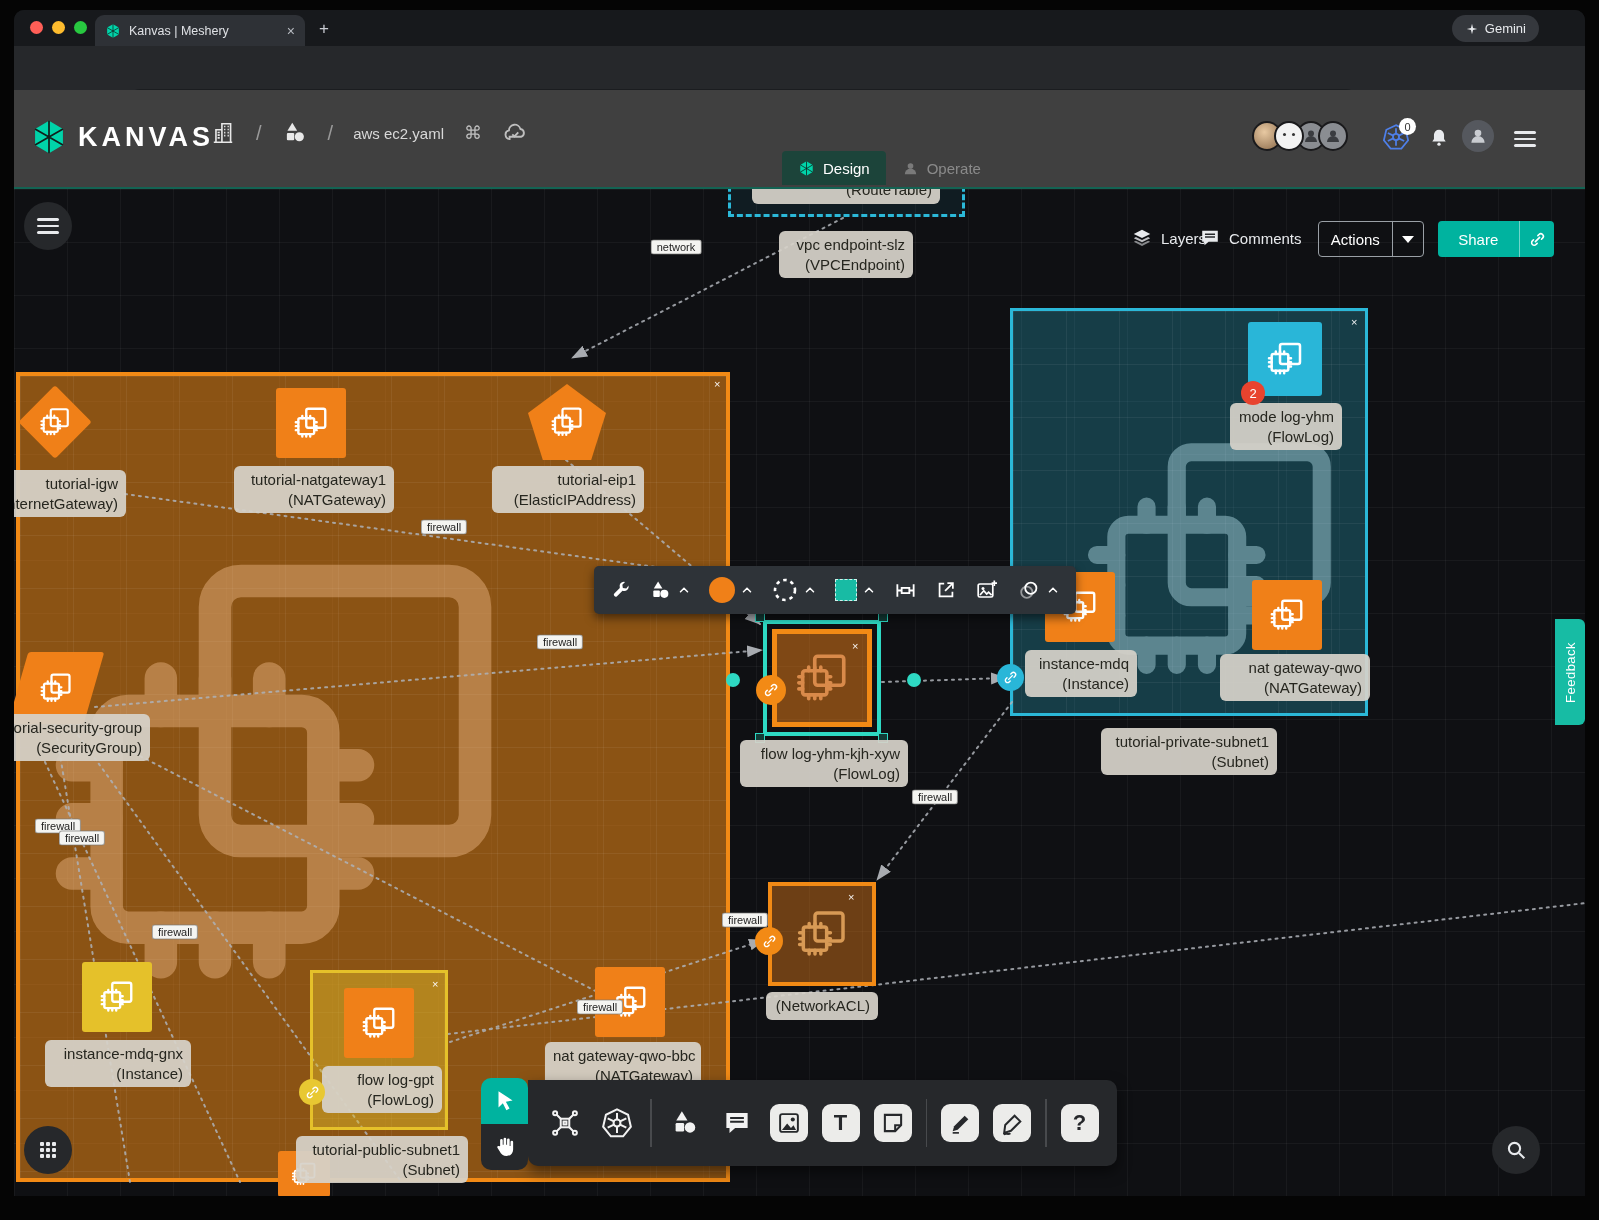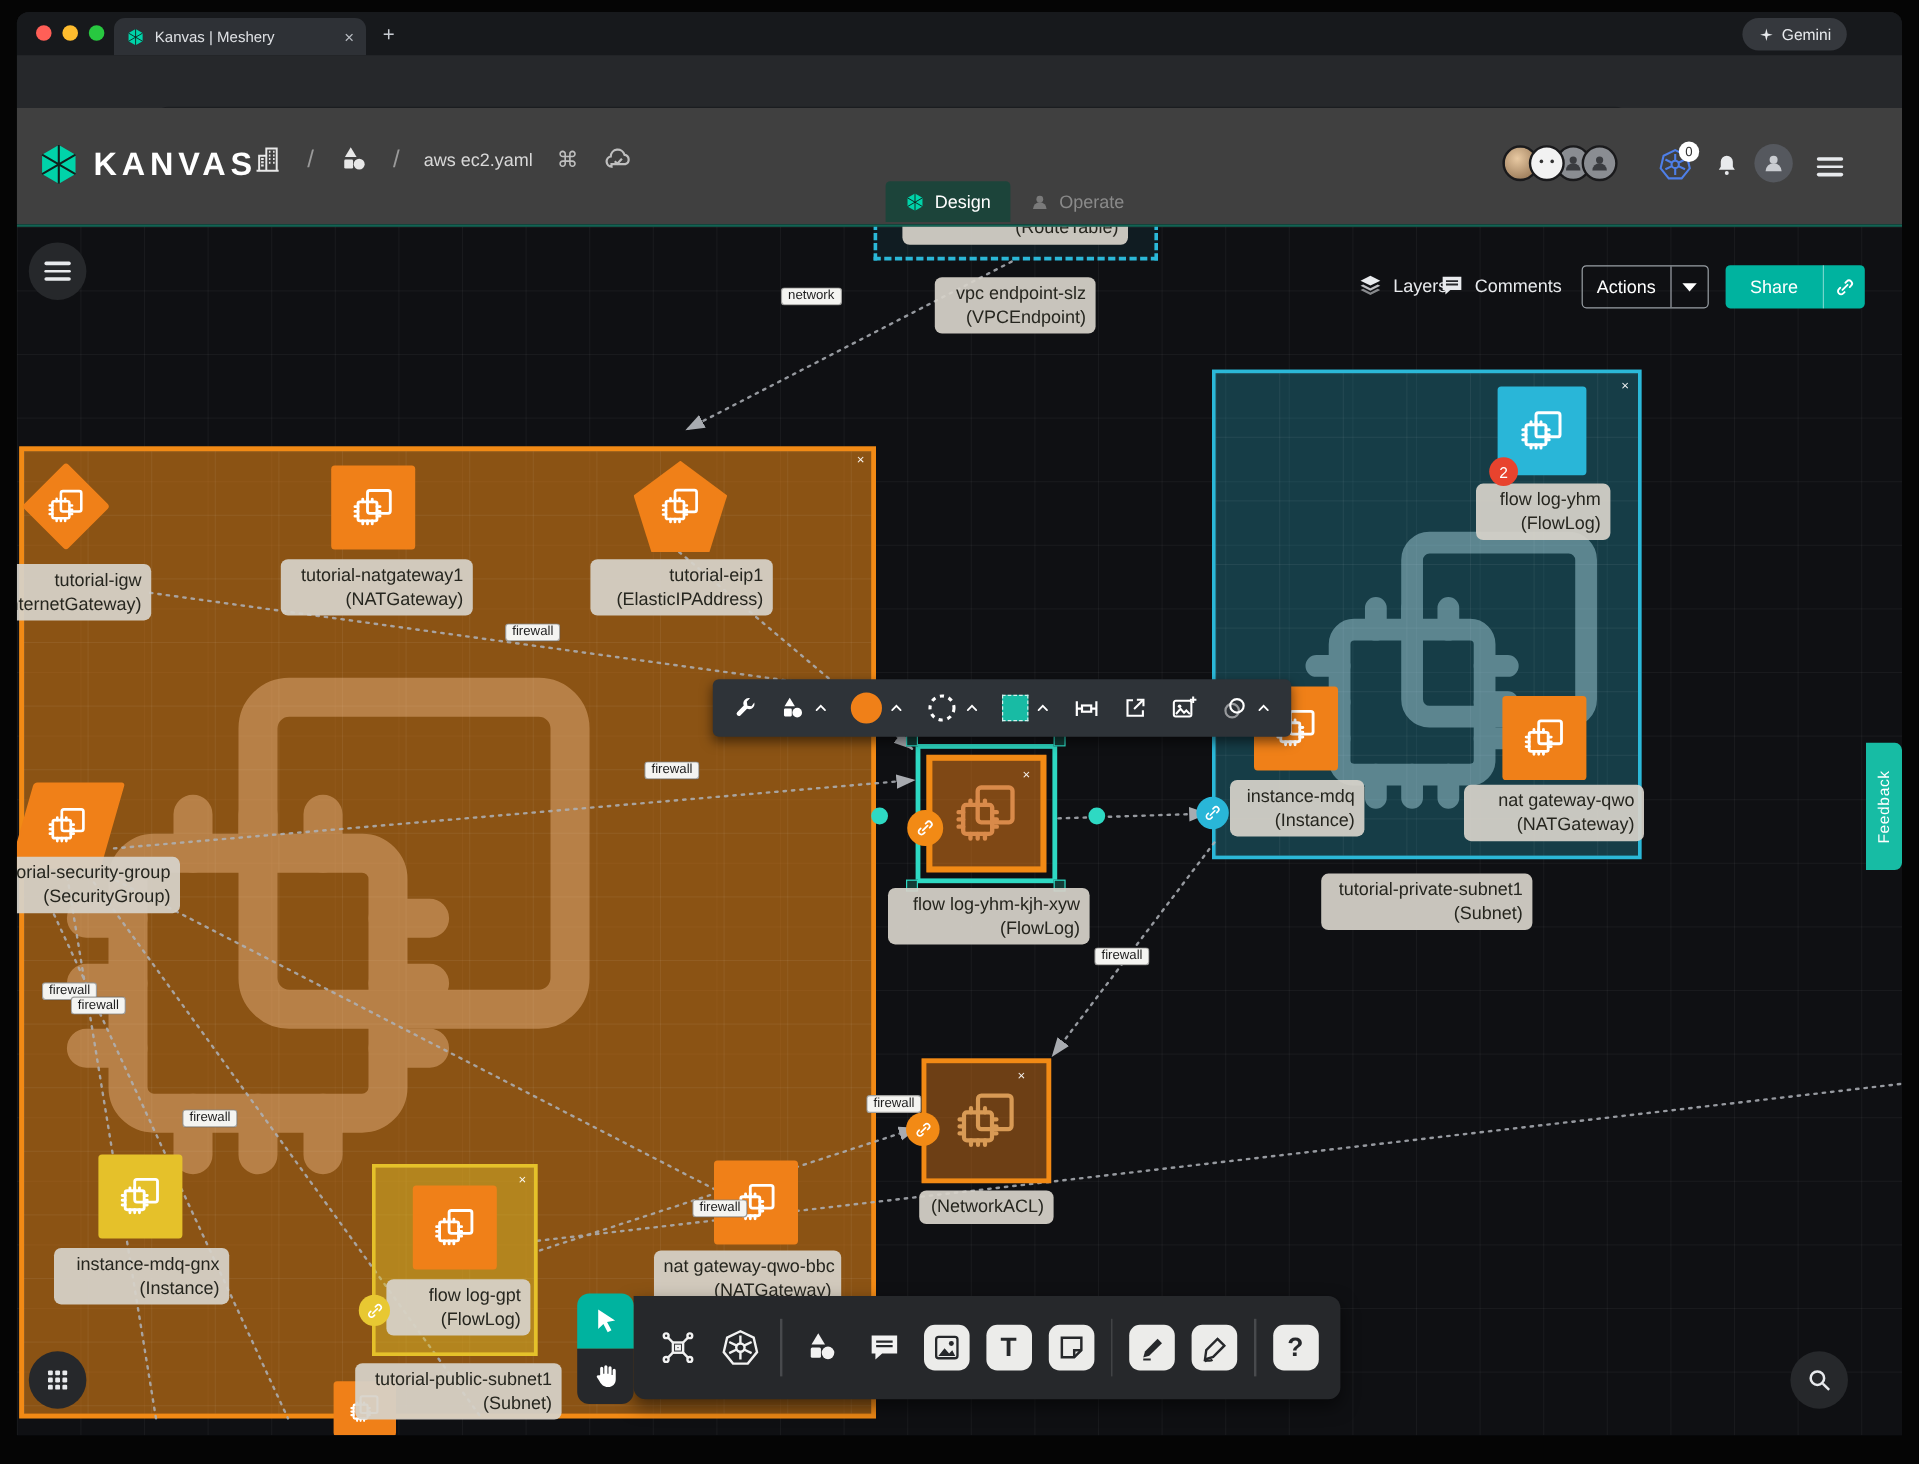--- a/index.html
+++ b/index.html
@@ -25,21 +25,21 @@
   .urltext { color:#DADCE0; font-size:13.5px; white-space:nowrap; overflow:hidden; }
   .chromeicon { position:absolute; top:46px; color:#C8CCD2; }
   .cavatar { position:absolute; left:1478px; top:44px; width:28px; height:28px; border-radius:50%;
              background:#6069DE; color:#fff; font-size:13px; display:flex; align-items:center; justify-content:center; }
 
   
   .appheader { position:absolute; left:0; top:80px; width:100%; height:97px; background:#404040; }
   .logo-word { color:#fff; font-size:27px; font-weight:bold; letter-spacing:4px; }
   .crumbsep { color:#9a9a9a; font-size:20px; }
   .filename { color:#D8D8D8; font-size:15px; }
-  .modetabs { position:absolute; left:724px; top:61px; display:flex; height:34px; }
+  .modetabs { position:absolute; left:768px; top:61px; display:flex; height:34px; }
   .mode { display:flex; align-items:center; gap:8px; padding:0 16px; font-size:15px; border-radius:4px 4px 0 0; }
   .mode.active { background:#1C443A; color:#fff; }
   .mode.idle { color:#8a8a8a; }
   .avatar { width:30px; height:30px; border-radius:50%; border:2px solid #1A1A1C; }
   .hambar { width:22px; height:2.5px; background:#E8EAED; border-radius:2px; margin:4px 0; }
 
   
   .canvas { position:absolute; left:0; top:177px; width:1571px; height:1009px; background:#0F1013;
             border-top:2px solid #136353; overflow:hidden;
             background-image:
@@ -518,21 +518,21 @@
           </svg>
     </div>
 
     <div class="nsq teal" style="left:1234px;top:133px;width:74px;height:74px">
       <svg class="ic" width="40" height="40">
             <use href="#i-chip"></use>
           </svg>
     </div>
     <div class="badge" style="left:1227px;top:192px;width:24px;height:24px;background:#E8432E;font-size:13px">2</div>
     <div class="lbl" style="left:1216px;top:214px;width:112px">
-      <span>flow log-yhm</span>
+      <span>mode log-yhm</span>
           <span>(FlowLog)</span>
     </div>
 
     <div class="nsq orange" style="left:1031px;top:383px;width:70px;height:70px">
       <svg class="ic" width="38" height="38">
             <use href="#i-chip"></use>
           </svg>
     </div>
     <div class="lblz lbl" style="left:1011px;top:461px;width:112px">
       <span>instance-mdq</span>

